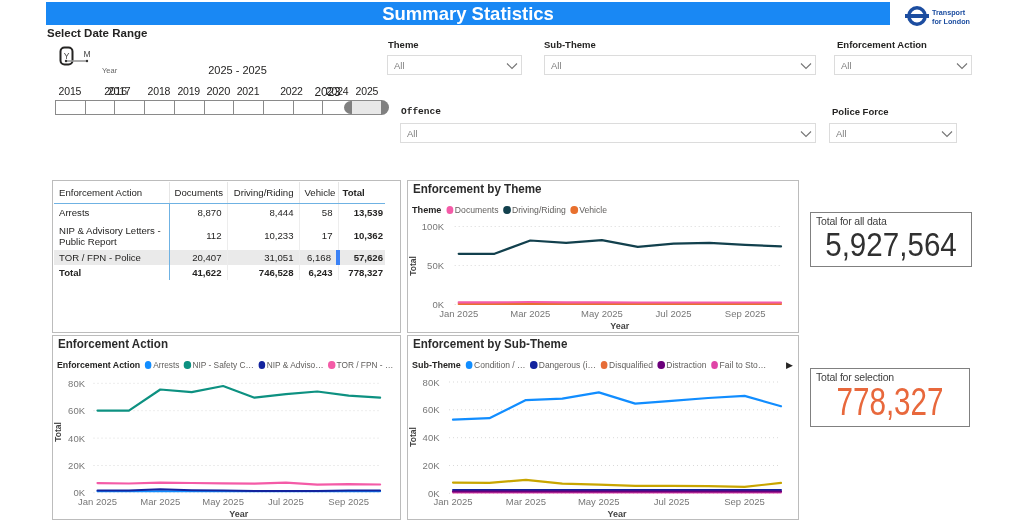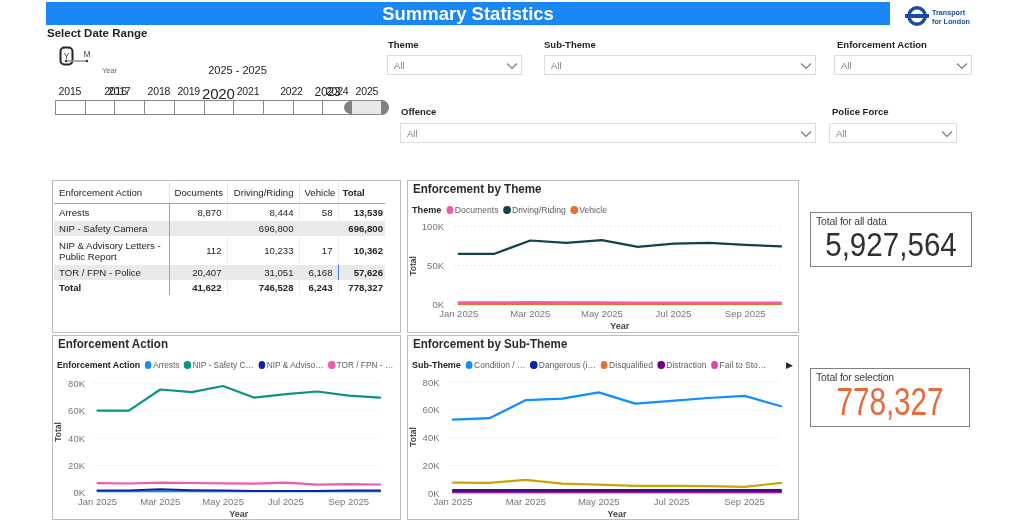--- a/index.html
+++ b/index.html
@@ -45,21 +45,21 @@
   <text x="47" y="29" font-size="7.5" fill="#666">Year</text>
 </svg>
 
 <div class="abs" style="left:160px;top:64px;width:155px;text-align:center;font-size:11px;color:#252423;">2025 - 2025</div>
 
 <div class="abs" style="left:44.9px;top:85px;width:50px;text-align:center;font-size:10.5px;letter-spacing:-0.2px;color:#252423;">2015</div>
 <div class="abs" style="left:74.5px;top:85px;width:50px;text-align:center;font-size:10.5px;letter-spacing:-0.2px;color:#252423;padding-left:16px;">2016</div>
 <div class="abs" style="left:104.2px;top:85px;width:30px;text-align:center;font-size:10.5px;letter-spacing:-0.2px;color:#252423;">2017</div>
 <div class="abs" style="left:133.9px;top:85px;width:50px;text-align:center;font-size:10.5px;letter-spacing:-0.2px;color:#252423;">2018</div>
 <div class="abs" style="left:163.7px;top:85px;width:50px;text-align:center;font-size:10.5px;letter-spacing:-0.2px;color:#252423;">2019</div>
-<div class="abs" style="left:193.3px;top:85px;width:50px;text-align:center;font-size:15px;letter-spacing:-0.2px;color:#252423;">2020</div>
+<div class="abs" style="left:193.3px;top:85px;width:50px;text-align:center;font-size:11px;letter-spacing:-0.2px;color:#252423;">2020</div>
 <div class="abs" style="left:223.0px;top:85px;width:50px;text-align:center;font-size:10.5px;letter-spacing:-0.2px;color:#252423;">2021</div>
 <div class="abs" style="left:252.7px;top:85px;width:50px;text-align:right;font-size:10.5px;letter-spacing:-0.2px;color:#252423;">2022</div>
 <div class="abs" style="left:282.5px;top:85px;width:50px;text-align:center;font-size:12px;letter-spacing:-0.2px;color:#252423;padding-left:20px;">2023</div>
 <div class="abs" style="left:312.2px;top:85px;width:50px;text-align:center;font-size:10.5px;letter-spacing:-0.2px;color:#252423;">2024</div>
 <div class="abs" style="left:341.9px;top:85px;width:50px;text-align:center;font-size:10.5px;letter-spacing:-0.2px;color:#252423;">2025</div>
 
 <div class="abs" style="left:55px;top:100px;width:326.7px;height:15px;border:1px solid #8a8a8a;background:#fff;box-sizing:border-box;"></div>
 <div class="abs" style="left:84.7px;top:101px;width:1px;height:13px;background:#8a8a8a;"></div>
 <div class="abs" style="left:114.4px;top:101px;width:1px;height:13px;background:#8a8a8a;"></div>
 <div class="abs" style="left:144.1px;top:101px;width:1px;height:13px;background:#8a8a8a;"></div>
@@ -91,21 +91,21 @@
 </div>
 
 <div class="ddlabel" style="left:837px;top:39px;">Enforcement Action</div>
 <div class="ddbox" style="left:834px;top:55px;width:136px;">
   <span class="all">All</span>
   <svg width="12" height="8" viewBox="0 0 12 8">
       <path d="M1 1.5 L6 6.5 L11 1.5" fill="none" stroke="#757575" stroke-width="1.1"></path>
     </svg>
 </div>
 
-<div class="ddlabel" style="left:401px;top:106px;">Offence</div>
+<div class="ddlabel" style="left:401px;top:106px;font-family:Liberation Mono, monospace;">Offence</div>
 <div class="ddbox" style="left:400px;top:123px;width:414px;">
   <span class="all">All</span>
   <svg width="12" height="8" viewBox="0 0 12 8">
       <path d="M1 1.5 L6 6.5 L11 1.5" fill="none" stroke="#757575" stroke-width="1.1"></path>
     </svg>
 </div>
 
 <div class="ddlabel" style="left:832px;top:106px;">Police Force</div>
 <div class="ddbox" style="left:829px;top:123px;width:126px;">
   <span class="all">All</span>
@@ -133,40 +133,33 @@
               <td class="num" style="border-left:1px solid #e6e6e6;">Vehicle</td>
               <td style="border-left:1px solid #e6e6e6;font-weight:bold;padding-left:4px;">Total</td>
             </tr>
             <tr style="height:18px;">
               <td>Arrests</td>
               <td class="num" style="border-left:1px solid #6fb2e3;">8,870</td>
               <td class="num" style="border-left:1px solid #ededed;">8,444</td>
               <td class="num" style="border-left:1px solid #ededed;">58</td>
               <td class="num" style="font-weight:bold;border-left:1px solid #ededed;">13,539</td>
             </tr>
-            <tr style="height:15px;background:#eaeaea;">
-              <td>NIP - Safety Camera</td>
-              <td class="num" style="border-left:1px solid #6fb2e3;"></td>
-              <td class="num" style="border-left:1px solid #ededed;">696,800</td>
-              <td class="num" style="border-left:1px solid #ededed;"></td>
-              <td class="num" style="font-weight:bold;border-left:1px solid #ededed;">696,800</td>
-            </tr>
             <tr style="height:29px;">
               <td>NIP &amp; Advisory Letters - Public Report</td>
               <td class="num" style="border-left:1px solid #6fb2e3;">112</td>
               <td class="num" style="border-left:1px solid #ededed;">10,233</td>
               <td class="num" style="border-left:1px solid #ededed;">17</td>
               <td class="num" style="font-weight:bold;border-left:1px solid #ededed;">10,362</td>
             </tr>
             <tr style="height:15px;background:#eaeaea;">
               <td>TOR / FPN - Police</td>
               <td class="num" style="border-left:1px solid #6fb2e3;">20,407</td>
               <td class="num" style="border-left:1px solid #ededed;">31,051</td>
               <td class="num" style="border-left:1px solid #ededed;">6,168</td>
-              <td class="num" style="font-weight:bold;border-left:1px solid #3b82f6;">57,626</td>
+              <td class="num" style="font-weight:bold;border-left:4px solid #3b82f6;">57,626</td>
             </tr>
             <tr style="height:15px;font-weight:bold;">
               <td>Total</td>
               <td class="num" style="border-left:1px solid #6fb2e3;">41,622</td>
               <td class="num" style="border-left:1px solid #ededed;">746,528</td>
               <td class="num" style="border-left:1px solid #ededed;">6,243</td>
               <td class="num" style="font-weight:bold;border-left:1px solid #ededed;">778,327</td>
             </tr>
           </tbody>
         </table>

